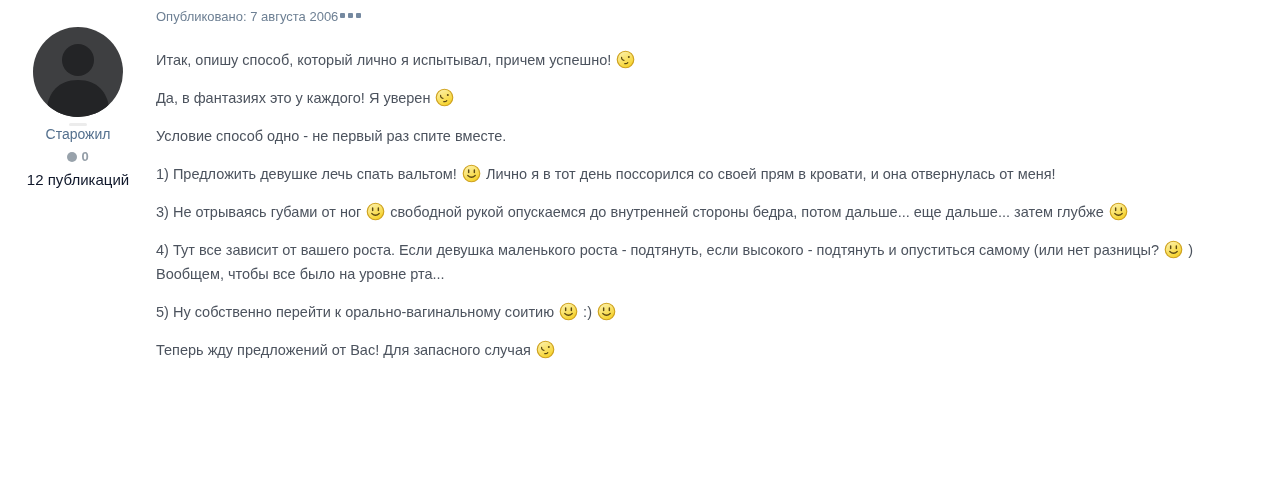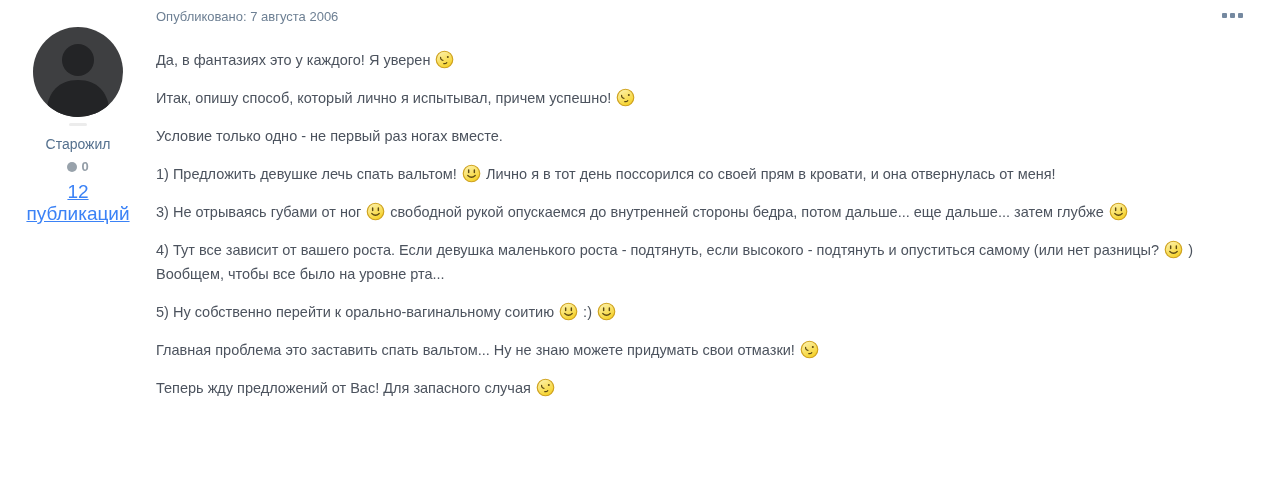--- a/index.html
+++ b/index.html
@@ -19,32 +19,32 @@
   .avatar {
     width:90px; height:90px; margin:21px auto 0 auto;
     border-radius:50%; background:#3e3f41; position:relative; overflow:hidden;
     cursor:pointer;
   }
   .avatar svg { position:absolute; left:0; top:0; }
   .avatar-dash {
     width:18px; height:3px; border-radius:2px; background:#ececec;
     margin:6px auto 0 auto;
   }
-  .rank { margin-top:10px; font-size:14px; color:#54708e; }
+  .rank { font-size:14px; color:#54708e; }
   .rep-row {
     margin-top:7px; display:flex; align-items:center; justify-content:center; gap:4px;
   }
   .rep-dot { width:10px; height:10px; border-radius:50%; background:#98a2ab; display:inline-block; }
   .rep-count { font-size:13px; font-weight:700; color:#939da7; }
-  .pubs { margin-top:7px; font-size:19px; color:#3b82f6;text-decoration:underline; }
+  .pubs { margin-top:7px; font-size:15px; color:#0f172a; }
 
   
   .main { flex:1 1 auto; margin-left:14px; min-width:0; }
   .meta-row {
-    display:flex; justify-content:space-between; align-items:flex-start;
+    display:flex; align-items:flex-start;
     padding-top:3px;
   }
   .published { font-size:13px; color:#6e8094; }
   .menu-btn { display:flex; gap:3px; padding:4px 2px; cursor:pointer; }
   .menu-btn i { width:5px; height:5px; background:#7589a0; border-radius:1px; display:block; }
 
   .post-body { margin-top:24px; max-width:1105px; }
   .post-body p {
     margin:0 0 14px 0; font-size:14.5px; line-height:24px; color:#4c535e;
   }
@@ -79,45 +79,45 @@
     <div class="meta-row">
       <span class="published">Опубликовано: 7 августа 2006</span>
       <span class="menu-btn" title="">
         <i></i>
           <i></i>
           <i></i>
       </span>
     </div>
 
     <div class="post-body">
-        <p>Да, в фантазиях это у каждого! Я уверен <svg class="emoji" width="19" height="19" viewBox="0 0 20 20" aria-hidden="true">
+        <p>Итак, опишу способ, который лично я испытывал, причем успешно! <svg class="emoji" width="19" height="19" viewBox="0 0 20 20" aria-hidden="true">
     <defs>
       <linearGradient id="eg-wink" x1="0" y1="0" x2="0.55" y2="1">
         <stop offset="0" stop-color="#fdf4b8"></stop>
         <stop offset="1" stop-color="#f6d32c"></stop>
       </linearGradient>
     </defs>
     <circle cx="10" cy="10" r="8.7" fill="url(#eg-wink)" stroke="#cfa21f" stroke-width="1.2"></circle>
     <path d="M5.9 7.7 a2.7 2.7 0 0 0 2.5 3.1" fill="none" stroke="#5d4a13" stroke-width="1.3" stroke-linecap="round"></path>
     <circle cx="13.5" cy="7.4" r="1.05" fill="#5d4a13"></circle>
     <path d="M12.4 13.3 a3 3 0 0 1 -3.2 1" fill="none" stroke="#5d4a13" stroke-width="1.3" stroke-linecap="round"></path>
   </svg></p>
-        <p>Итак, опишу способ, который лично я испытывал, причем успешно! <svg class="emoji" width="19" height="19" viewBox="0 0 20 20" aria-hidden="true">
+        <p>Да, в фантазиях это у каждого! Я уверен <svg class="emoji" width="19" height="19" viewBox="0 0 20 20" aria-hidden="true">
     <defs>
       <linearGradient id="eg-wink" x1="0" y1="0" x2="0.55" y2="1">
         <stop offset="0" stop-color="#fdf4b8"></stop>
         <stop offset="1" stop-color="#f6d32c"></stop>
       </linearGradient>
     </defs>
     <circle cx="10" cy="10" r="8.7" fill="url(#eg-wink)" stroke="#cfa21f" stroke-width="1.2"></circle>
     <path d="M5.9 7.7 a2.7 2.7 0 0 0 2.5 3.1" fill="none" stroke="#5d4a13" stroke-width="1.3" stroke-linecap="round"></path>
     <circle cx="13.5" cy="7.4" r="1.05" fill="#5d4a13"></circle>
     <path d="M12.4 13.3 a3 3 0 0 1 -3.2 1" fill="none" stroke="#5d4a13" stroke-width="1.3" stroke-linecap="round"></path>
   </svg></p>
-        <p>Условие только одно - не первый раз ногах вместе.</p>
+        <p>Условие способ одно - не первый раз спите вместе.</p>
         <p>1) Предложить девушке лечь спать вальтом! <svg class="emoji" width="19" height="19" viewBox="0 0 20 20" aria-hidden="true">
     <defs>
       <linearGradient id="eg-smile" x1="0" y1="0" x2="0.55" y2="1">
         <stop offset="0" stop-color="#fdf4b8"></stop>
         <stop offset="1" stop-color="#f6d32c"></stop>
       </linearGradient>
     </defs>
     <circle cx="10" cy="10" r="8.7" fill="url(#eg-smile)" stroke="#cfa21f" stroke-width="1.2"></circle>
     <line x1="7" y1="6.2" x2="7" y2="8.9" stroke="#5d4a13" stroke-width="1.5" stroke-linecap="round"></line>
     <line x1="13" y1="6.2" x2="13" y2="8.9" stroke="#5d4a13" stroke-width="1.5" stroke-linecap="round"></line>
@@ -174,40 +174,28 @@
       <linearGradient id="eg-smile" x1="0" y1="0" x2="0.55" y2="1">
         <stop offset="0" stop-color="#fdf4b8"></stop>
         <stop offset="1" stop-color="#f6d32c"></stop>
       </linearGradient>
     </defs>
     <circle cx="10" cy="10" r="8.7" fill="url(#eg-smile)" stroke="#cfa21f" stroke-width="1.2"></circle>
     <line x1="7" y1="6.2" x2="7" y2="8.9" stroke="#5d4a13" stroke-width="1.5" stroke-linecap="round"></line>
     <line x1="13" y1="6.2" x2="13" y2="8.9" stroke="#5d4a13" stroke-width="1.5" stroke-linecap="round"></line>
     <path d="M6.1 12.1 q3.9 3.7 7.8 0" fill="none" stroke="#5d4a13" stroke-width="1.4" stroke-linecap="round"></path>
   </svg></p>
-        <p>Главная проблема это заставить спать вальтом... Ну не знаю можете придумать свои отмазки! <svg class="emoji" width="19" height="19" viewBox="0 0 20 20" aria-hidden="true">
+        <p>Теперь жду предложений от Вас! Для запасного случая <svg class="emoji" width="19" height="19" viewBox="0 0 20 20" aria-hidden="true">
     <defs>
       <linearGradient id="eg-wink" x1="0" y1="0" x2="0.55" y2="1">
         <stop offset="0" stop-color="#fdf4b8"></stop>
         <stop offset="1" stop-color="#f6d32c"></stop>
       </linearGradient>
     </defs>
     <circle cx="10" cy="10" r="8.7" fill="url(#eg-wink)" stroke="#cfa21f" stroke-width="1.2"></circle>
     <path d="M5.9 7.7 a2.7 2.7 0 0 0 2.5 3.1" fill="none" stroke="#5d4a13" stroke-width="1.3" stroke-linecap="round"></path>
     <circle cx="13.5" cy="7.4" r="1.05" fill="#5d4a13"></circle>
     <path d="M12.4 13.3 a3 3 0 0 1 -3.2 1" fill="none" stroke="#5d4a13" stroke-width="1.3" stroke-linecap="round"></path>
   </svg></p>
-        <p>Теперь жду предложений от Вас! Для запасного случая <svg class="emoji" width="19" height="19" viewBox="0 0 20 20" aria-hidden="true">
-    <defs>
-      <linearGradient id="eg-wink" x1="0" y1="0" x2="0.55" y2="1">
-        <stop offset="0" stop-color="#fdf4b8"></stop>
-        <stop offset="1" stop-color="#f6d32c"></stop>
-      </linearGradient>
-    </defs>
-    <circle cx="10" cy="10" r="8.7" fill="url(#eg-wink)" stroke="#cfa21f" stroke-width="1.2"></circle>
-    <path d="M5.9 7.7 a2.7 2.7 0 0 0 2.5 3.1" fill="none" stroke="#5d4a13" stroke-width="1.3" stroke-linecap="round"></path>
-    <circle cx="13.5" cy="7.4" r="1.05" fill="#5d4a13"></circle>
-    <path d="M12.4 13.3 a3 3 0 0 1 -3.2 1" fill="none" stroke="#5d4a13" stroke-width="1.3" stroke-linecap="round"></path>
-  </svg></p>
       </div>
   </main>
 
 </div>
 
 </body></html>

